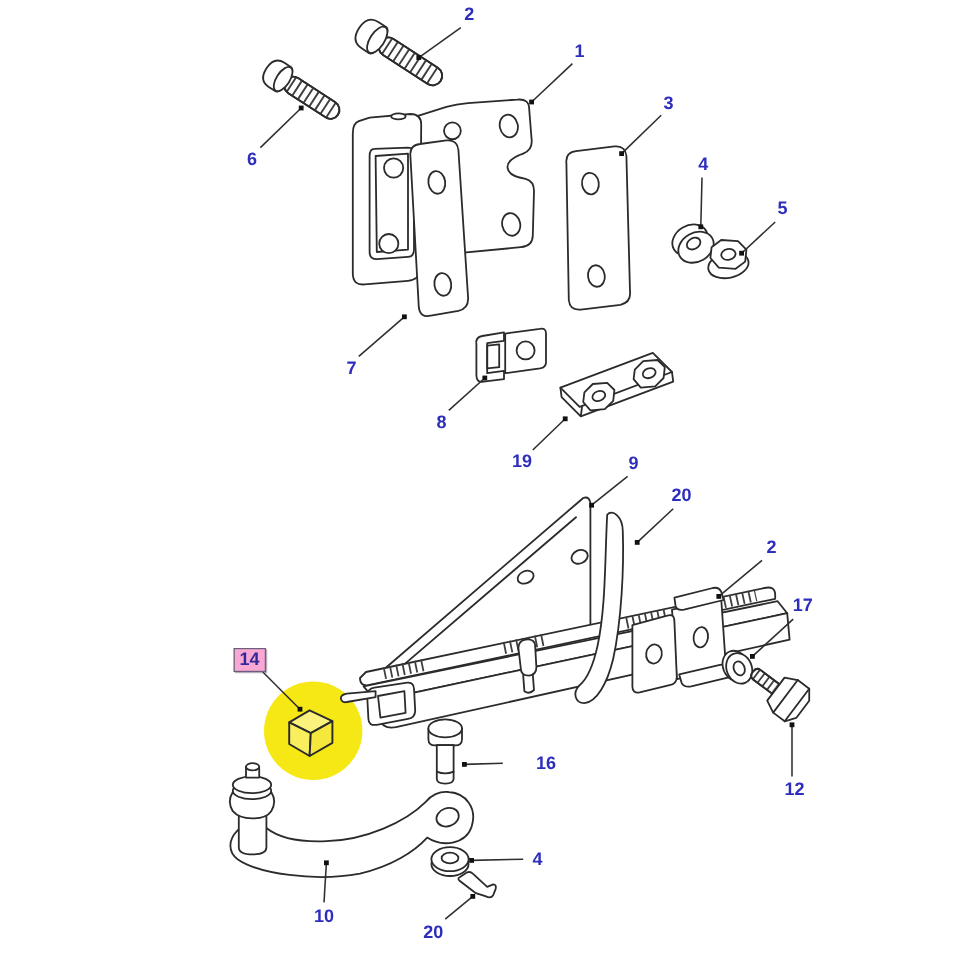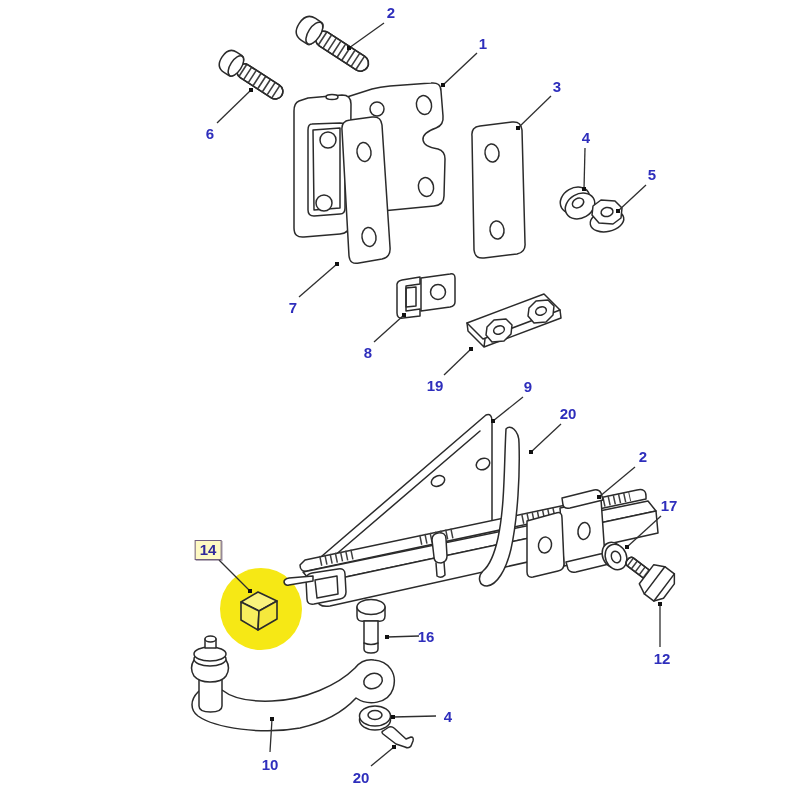--- a/index.html
+++ b/index.html
@@ -2,21 +2,21 @@
 <html><head>
 <meta charset="utf-8">
 <style>
   html,body{margin:0;padding:0;background:#fff;}
   .stage{position:relative;width:800px;height:800px;background:#fff;overflow:hidden;
          font-family:"Liberation Sans",sans-serif;}
   .stage svg{position:absolute;left:0;top:0;}
   .lbl{position:absolute;transform:translate(-50%,-50%);
        font:bold 15px "Liberation Sans",sans-serif;color:#2e2ebc;
        line-height:1;user-select:none;white-space:nowrap;}
-  .lbl.sel{background:#fef9c3;border:1px solid #6f5d80;padding:1px 4px 2px;
+  .lbl.sel{background:#f9a8d4;border:1px solid #6f5d80;padding:1px 4px 2px;
            color:#31289b;box-shadow:1px 1px 0 rgba(90,70,100,.45);}
   
   .part path,.part rect,.part ellipse,.part circle,.part polygon{
       fill:#fff;stroke:#2b2b2b;stroke-width:1.5;stroke-linejoin:round;stroke-linecap:round;}
   .part .ln{fill:none;}
   .part .hatch{fill:none;stroke:#3f3f3f;}
   .leaders line{stroke:#2f2f2f;stroke-width:1.3;}
   .leaders rect{fill:#111;stroke:none;}
 </style>
 </head>
@@ -254,17 +254,17 @@
   <div class="lbl" style="left:210px;top:133px">6</div>
   <div class="lbl" style="left:293px;top:307px">7</div>
   <div class="lbl" style="left:368px;top:352px">8</div>
   <div class="lbl" style="left:528px;top:386px">9</div>
   <div class="lbl" style="left:568px;top:413px">20</div>
   <div class="lbl" style="left:643px;top:456px">2</div>
   <div class="lbl" style="left:662px;top:658px">12</div>
   <div class="lbl" style="left:669px;top:505px">17</div>
   <div class="lbl sel" style="left:208px;top:550px">14</div>
   <div class="lbl" style="left:270px;top:764px">10</div>
-  <div class="lbl" style="left:426px;top:636px">16</div>
+  <div class="lbl" style="left:455px;top:636px">16</div>
   <div class="lbl" style="left:448px;top:716px">4</div>
   <div class="lbl" style="left:361px;top:777px">20</div>
   <div class="lbl" style="left:435px;top:385px">19</div>
 </div>
 
 </body></html>

